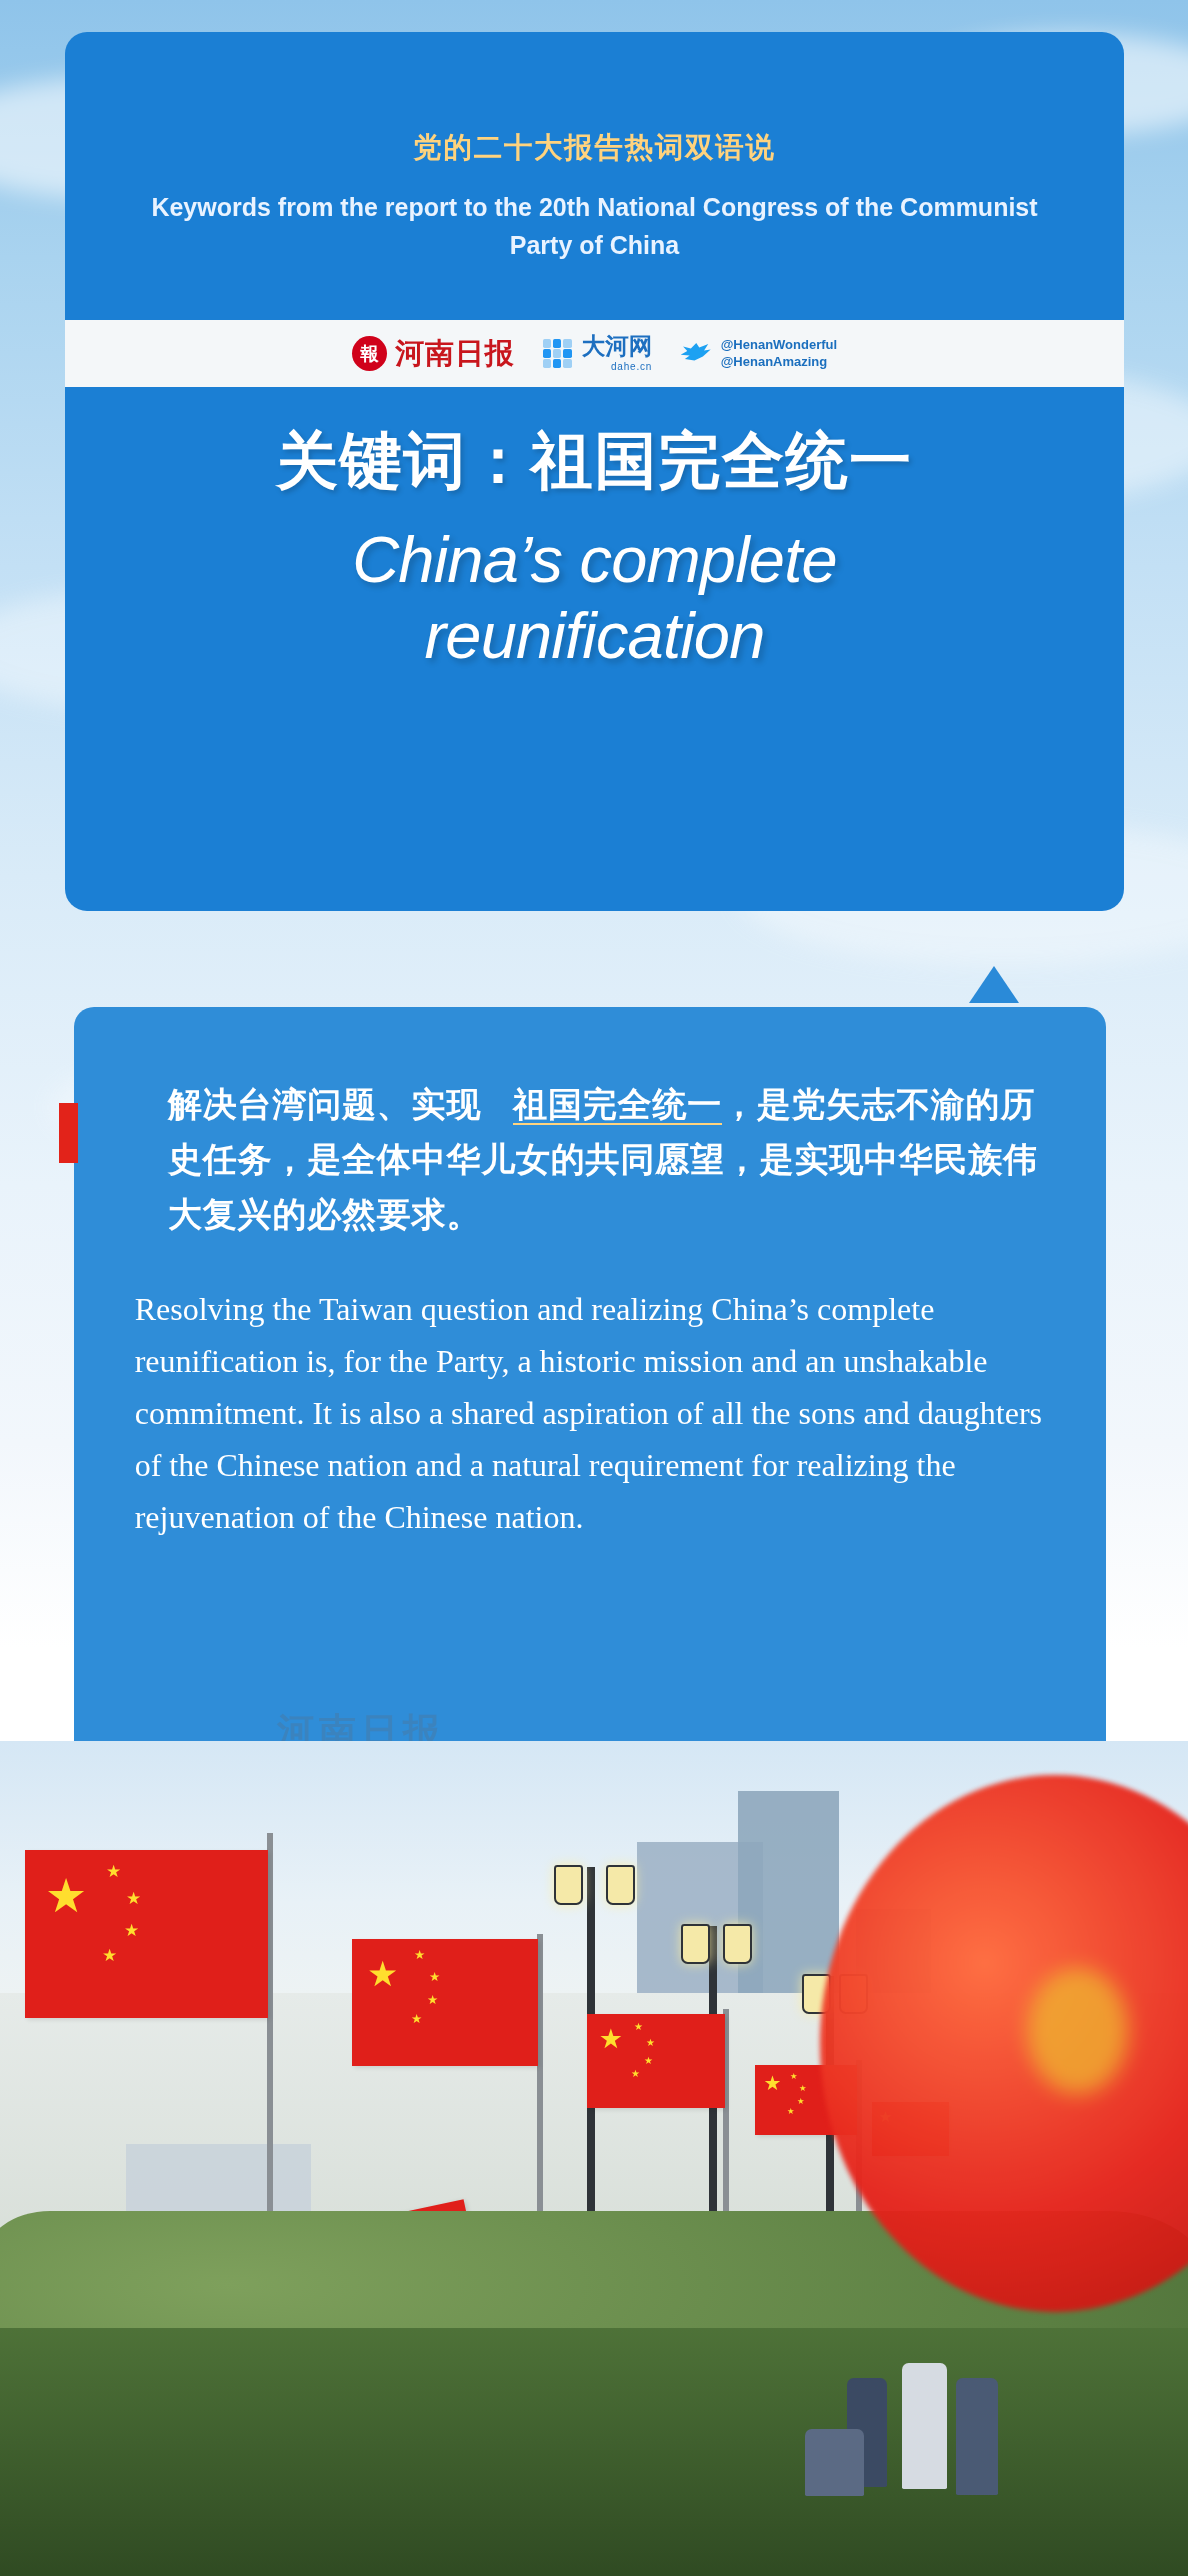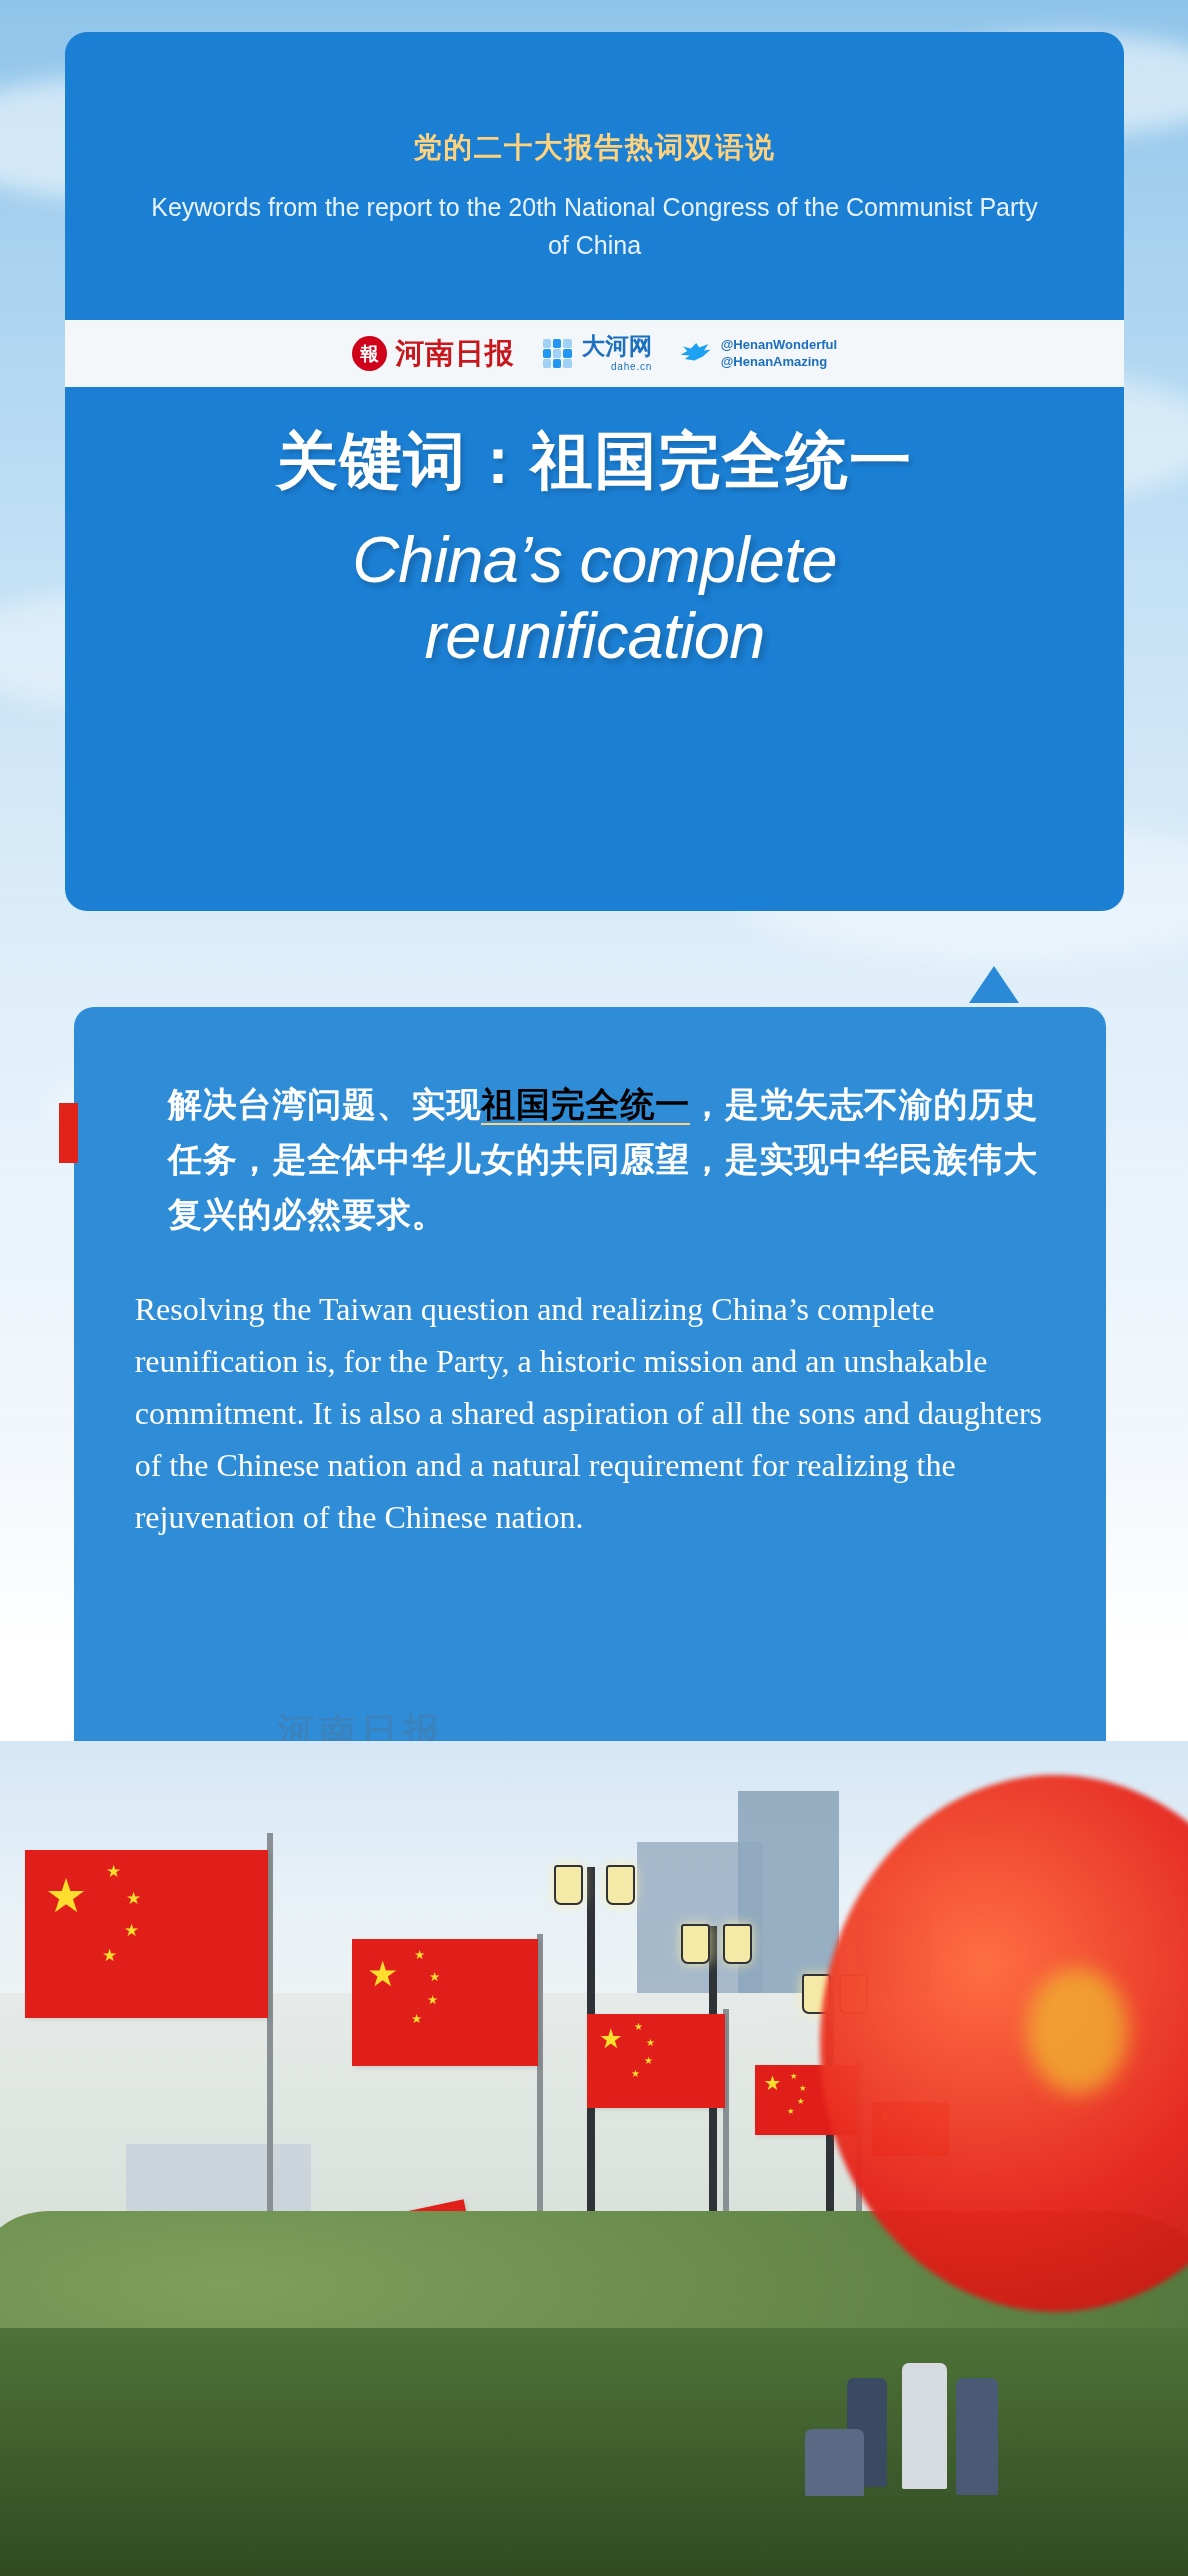--- a/index.html
+++ b/index.html
@@ -51,21 +51,21 @@
     font-weight: bold;
     letter-spacing: 1.7px;
   }
   .top-panel .sub {
     margin: 22px auto 0;
     width: 889px;
     text-align: center;
     color: #e9f3ff;
     font-size: 25px;
     line-height: 1.5;
-    font-weight: normal;
+    font-weight: bold;
   }
 
   
   .logo-strip {
     position: absolute;
     left: 65px;
     top: 320px;
     width: 1059px;
     height: 67px;
     background: #f4f7f9;
@@ -173,22 +173,23 @@
   }
   .para-cn {
     margin: 0 0 0 35px;
     color: #ffffff;
     font-size: 34px;
     line-height: 1.62;
     font-weight: bold;
     letter-spacing: 0.8px;
   }
   .para-cn .hl {
-    color: #000000;
+    color: #ffffff;
     border-bottom: 2.5px solid #ffd37e;
+    margin-left: 32px;
   }
   .para-en {
     margin: 42px 0 0 1.7px;
     color: #ffffff;
     font-family: "Liberation Serif", serif;
     font-size: 32px;
     line-height: 1.62;
   }
 
   

